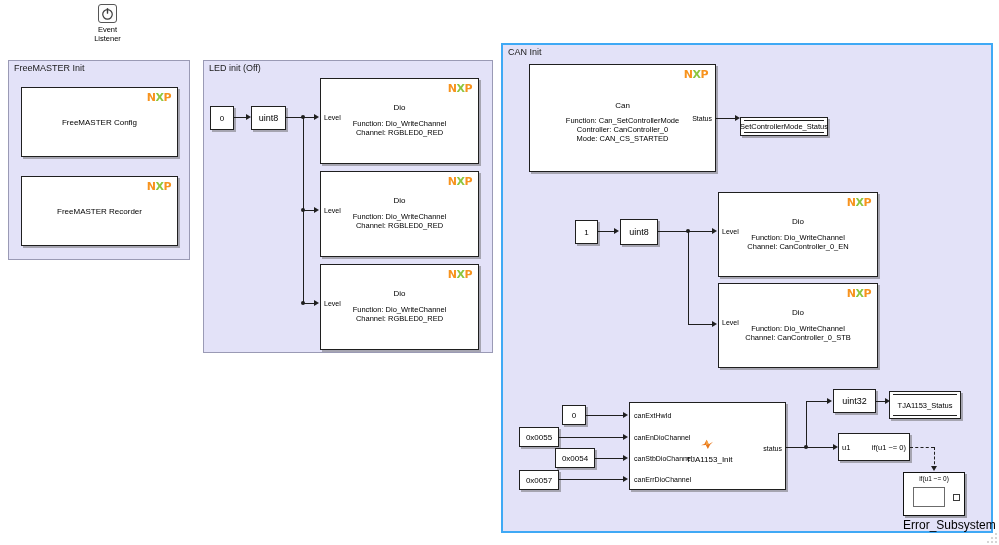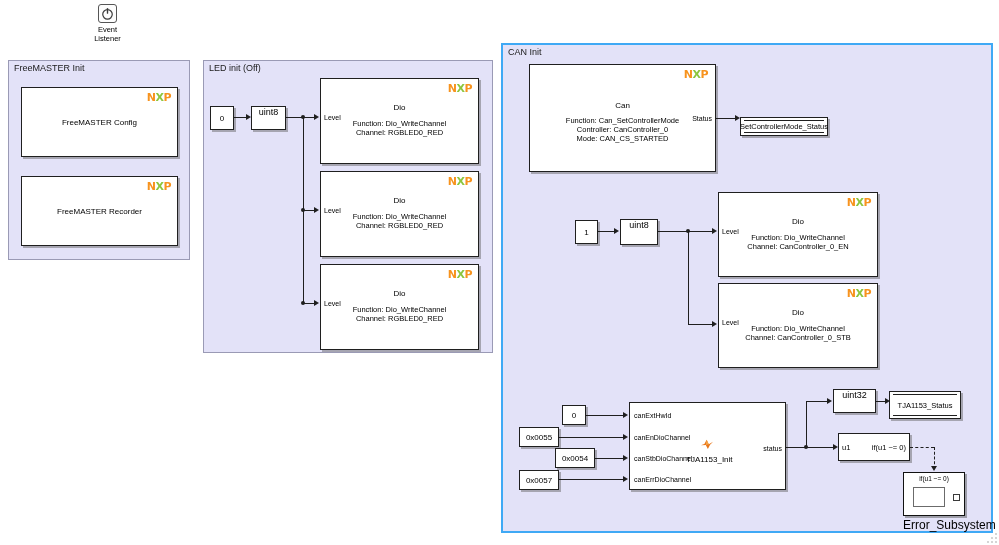--- a/index.html
+++ b/index.html
@@ -77,21 +77,21 @@
     display:flex;align-items:center;justify-content:center;
     font-size:8px;
   }
   
   .conv{
     position:absolute;
     background:#ffffff;
     border:1px solid #1f1f1f;
     box-sizing:border-box;
     box-shadow:2px 2px 0 rgba(90,90,90,0.45);
-    display:flex;align-items:flex-start;justify-content:center;
+    display:flex;align-items:center;justify-content:center;
     font-size:9px;
   }
   
   .tagblock{
     position:absolute;
     background:#ffffff;
     border:1px solid #1f1f1f;
     box-sizing:border-box;
     box-shadow:2px 2px 0 rgba(90,90,90,0.45);
     display:flex;align-items:center;justify-content:center;

